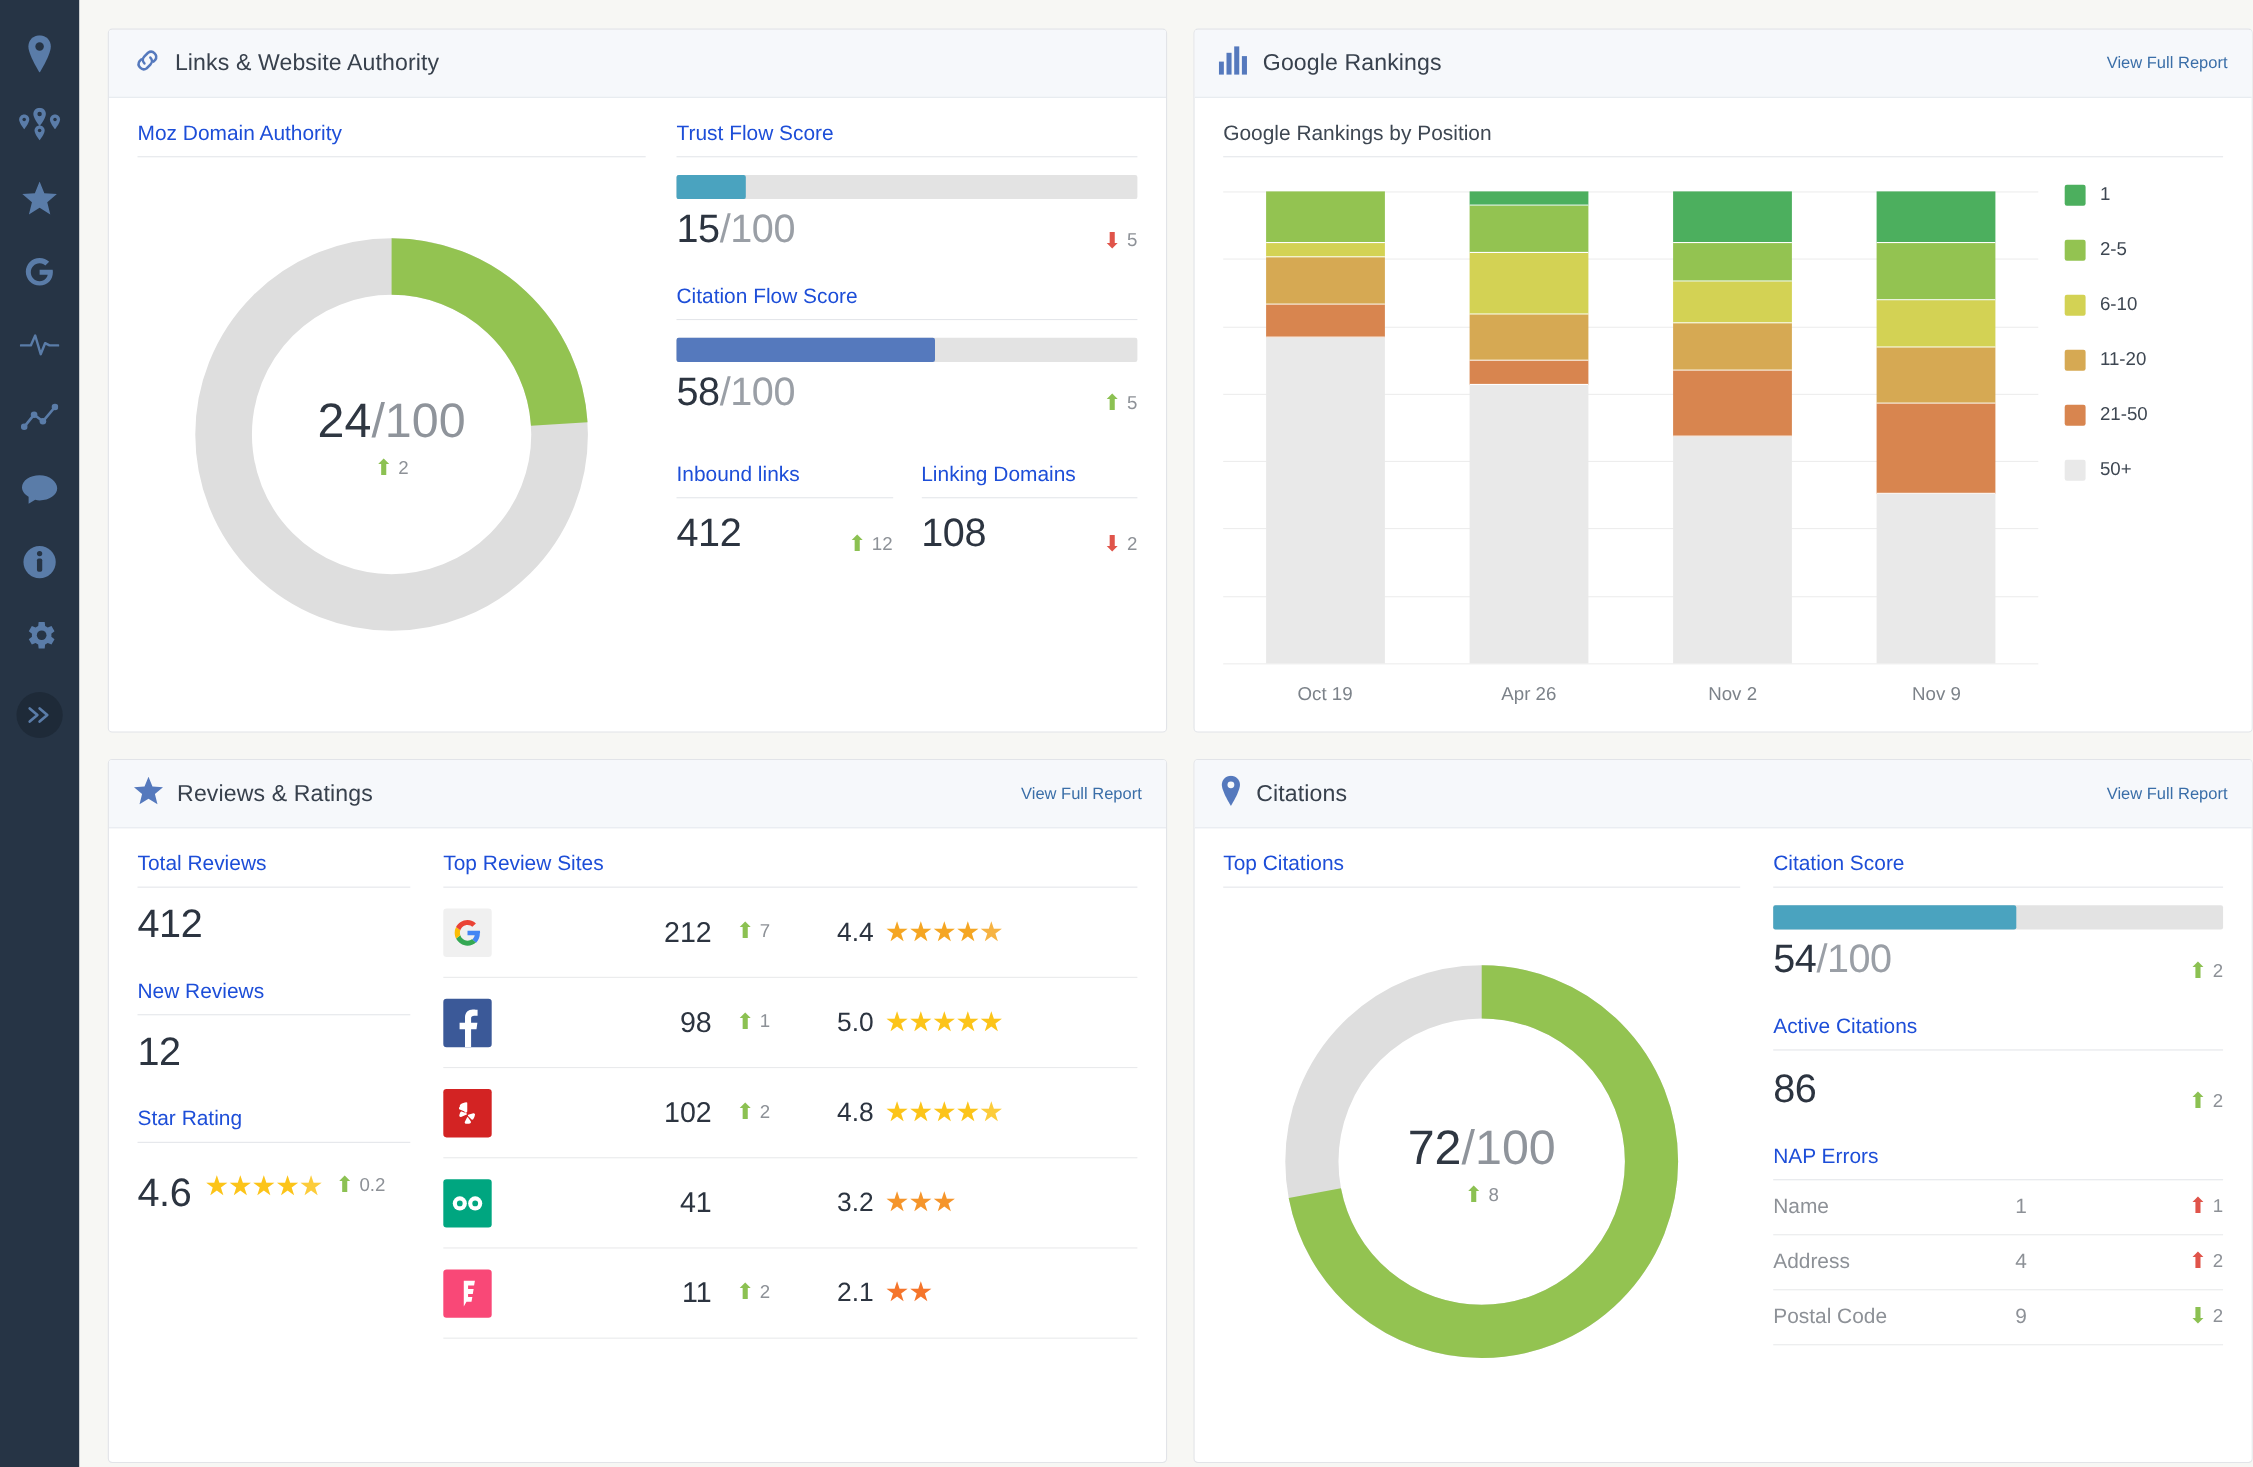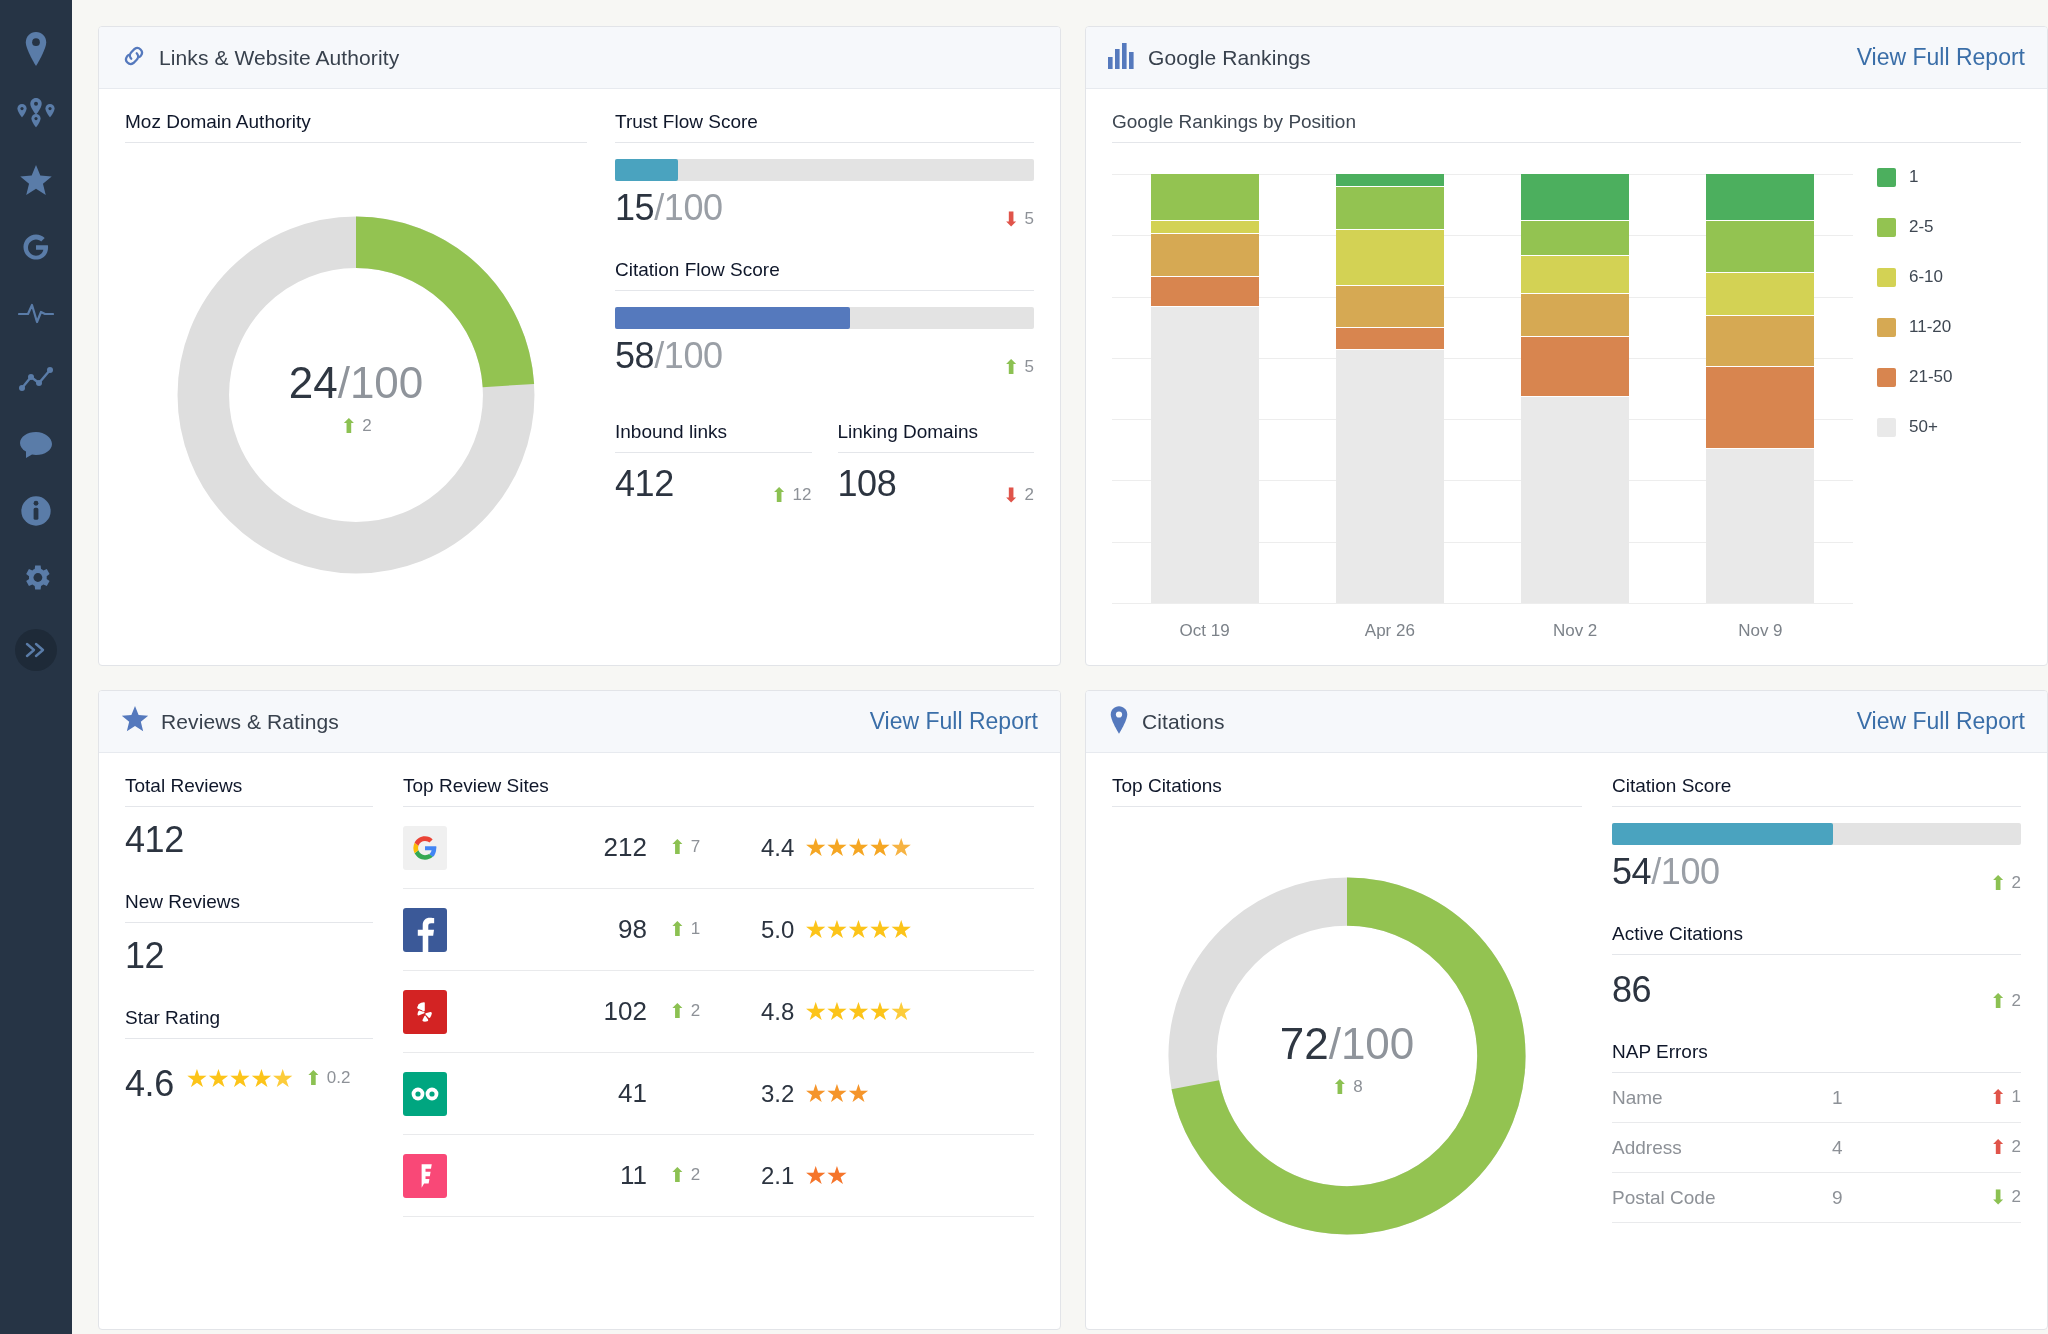--- a/index.html
+++ b/index.html
@@ -56,27 +56,27 @@
     display: flex; align-items: center;
     padding: 0 22px;
     gap: 12px;
   }
   .card-title {
     font-size: 21px; color: #38414d; font-weight: 400;
     letter-spacing: .1px;
   }
   .view-report {
     margin-left: auto;
-    font-size: 23px; color: #3a6ea8; cursor: pointer;
+    font-size: 15px; color: #3a6ea8; cursor: pointer;
   }
   .card-body { flex: 1; display: flex; padding: 22px 26px 20px 26px; }
 
   
   .field-label {
-    font-size: 19px; color: #0f172a; font-weight: 400;
+    font-size: 19px; color: #1d4ed8; font-weight: 400;
     padding-bottom: 9px;
     border-bottom: 1px solid #e4e6ea;
     display: block;
   }
   .big-num {
     font-size: 36px; color: #2c3440; font-weight: 400;
     letter-spacing: -.4px;
   }
   .big-num .den { color: #9a9fa6; }
 

